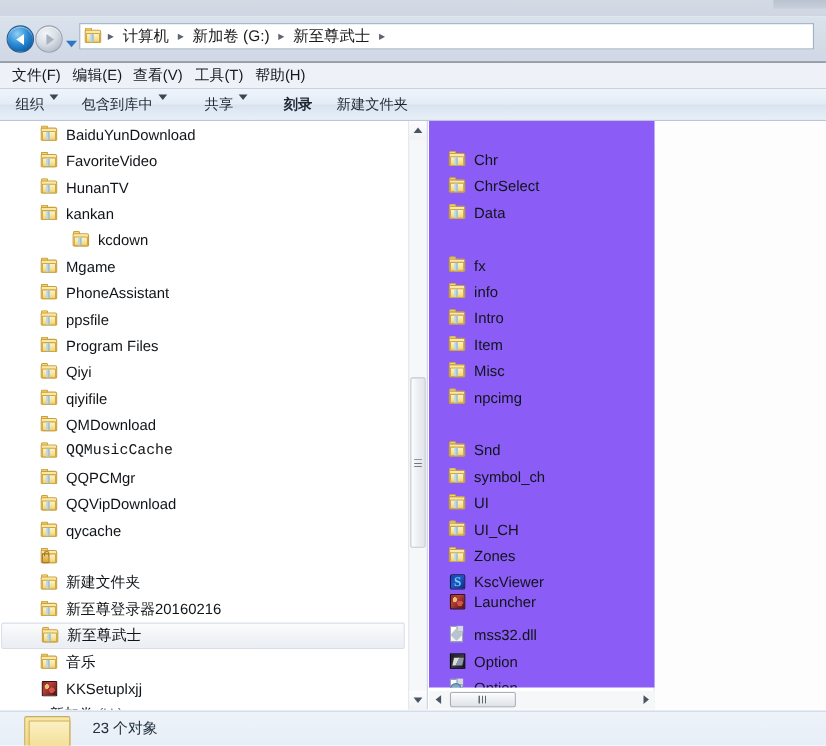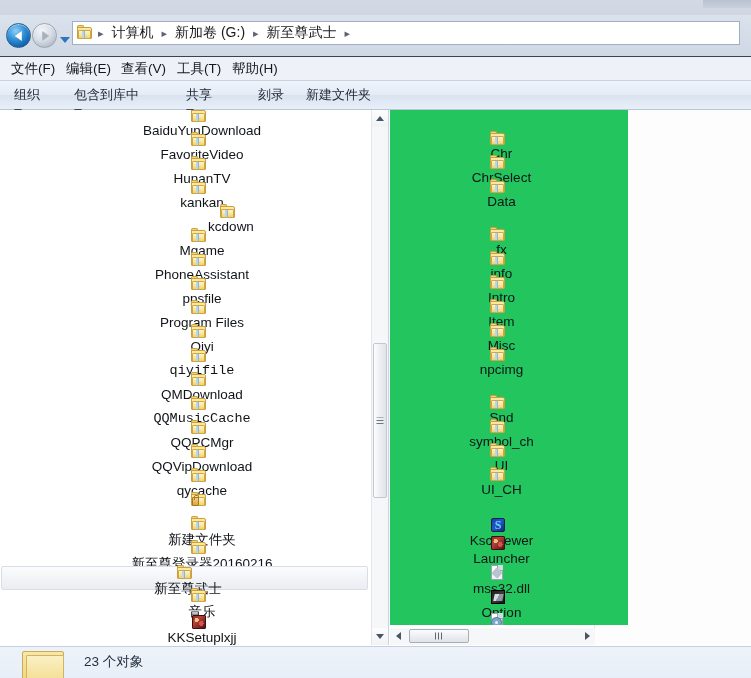--- a/index.html
+++ b/index.html
@@ -131,57 +131,57 @@
 
   
   .toolbar {
     position: absolute; left: 0; top: 81px; width: 751px; height: 28px;
     background: linear-gradient(to bottom, #eef4fb 0%, #e4ecf6 48%, #d9e3f0 52%, #e8eff8 100%);
     border-bottom: 1px solid #b8c6d8;
   }
   .tb-item {
     position: absolute; top: 5px; height: 18px;
     font-size: 13px; color: #1d2733; white-space: nowrap;
-    display: flex; align-items: flex-start; gap: 5px; flex-direction: column;
+    display: flex; align-items: flex-start; gap: 5px;
   }
   .caret {
     width: 0; height: 0;
     border-left: 4px solid transparent;
     border-right: 4px solid transparent;
     border-top: 5px solid #3b4654;
     display: inline-block;
   }
 
   
   .pane-left {
     position: absolute; left: 0; top: 110px; width: 371px; height: 535px;
     background: #ffffff; overflow: hidden;
   }
   .pane-divider {
     position: absolute; left: 388px; top: 110px; width: 1px; height: 535px;
     background: #c8d4e2;
   }
   .pane-right {
     position: absolute; left: 390px; top: 110px; width: 205px; height: 515px;
-    background: #22c55e; overflow: hidden; padding-left: 33px;
+    background: #8b5cf6; overflow: hidden;
   }
   .pane-right-fill {
     position: absolute; left: 595px; top: 110px; width: 156px; height: 535px;
     background: #fdfdfe;
   }
   .pane-right-divider {
     position: absolute; left: 594px; top: 110px; width: 1px; height: 535px;
     background: #dbe5f0;
   }
 
   
   .row {
     position: absolute; left: 0; height: 24px;
     display: flex; align-items: center;
-    font-size: 13.5px; color: #101418; white-space: nowrap; flex-direction: column;
+    font-size: 13.5px; color: #101418; white-space: nowrap;
   }
   .row .lbl { margin-left: 7px; }
   .row.selected {
     background: linear-gradient(to bottom, #fbfcfd 0%, #f2f4f7 50%, #eaedf2 100%);
     border: 1px solid #d8dee7;
     border-radius: 2px;
     box-sizing: border-box;
   }
 
   
@@ -416,21 +416,21 @@
         <span class="caret"></span>
       </div>
       <div class="tb-item" style="left: 74px;">
         <span>包含到库中</span>
         <span class="caret"></span>
       </div>
       <div class="tb-item" style="left: 186px;">
         <span>共享</span>
         <span class="caret"></span>
       </div>
-      <div class="tb-item" style="left: 258px;">
+      <div class="tb-item" style="left: 258px; font-weight: bold;">
         <span>刻录</span>
       </div>
       <div class="tb-item" style="left: 306px;">
         <span>新建文件夹</span>
       </div>
     </div>
 
   <div class="pane-left" id="leftpane">
       <div class="row" style="top: 0px; left: 37px; width: 323px;">
         <span style="display:inline-block;width:0px;flex:none"></span>
@@ -525,21 +525,21 @@
       <div class="row" style="top: 216px; left: 37px; width: 323px;">
         <span style="display:inline-block;width:0px;flex:none"></span>
         <span class="fldr">
           <span class="tab"></span>
           <span class="back"></span>
           <span class="front"></span>
           <span class="spine"></span>
         </span>
         <span class="lbl">Qiyi</span>
       </div>
-      <div class="row" style="top: 240px; left: 37px; width: 323px; font-family: Liberation Mono, monospace;">
+      <div class="row" style="top: 240px; left: 37px; width: 323px;">
         <span style="display:inline-block;width:0px;flex:none"></span>
         <span class="fldr">
           <span class="tab"></span>
           <span class="back"></span>
           <span class="front"></span>
           <span class="spine"></span>
         </span>
         <span class="lbl">qiyifile</span>
       </div>
       <div class="row" style="top: 264px; left: 37px; width: 323px;">
@@ -788,20 +788,29 @@
       </div>
       <div class="row" style="top: 359px; left: 18px; width: 180px;">
         <span class="fldr">
           <span class="tab"></span>
           <span class="back"></span>
           <span class="front"></span>
           <span class="spine"></span>
         </span>
         <span class="lbl">UI_CH</span>
       </div>
+      <div class="row" style="top: 383px; left: 18px; width: 180px;">
+        <span class="fldr">
+          <span class="tab"></span>
+          <span class="back"></span>
+          <span class="front"></span>
+          <span class="spine"></span>
+        </span>
+        <span class="lbl">Zones</span>
+      </div>
       <div class="row" style="top: 407px; left: 18px; width: 180px;">
         <span class="ficon">
           <span class="ico-ksc">S</span>
         </span>
         <span class="lbl">KscViewer</span>
       </div>
       <div class="row" style="top: 425px; left: 18px; width: 180px;">
         <span class="ficon">
           <span class="ico-game"></span>
         </span>

